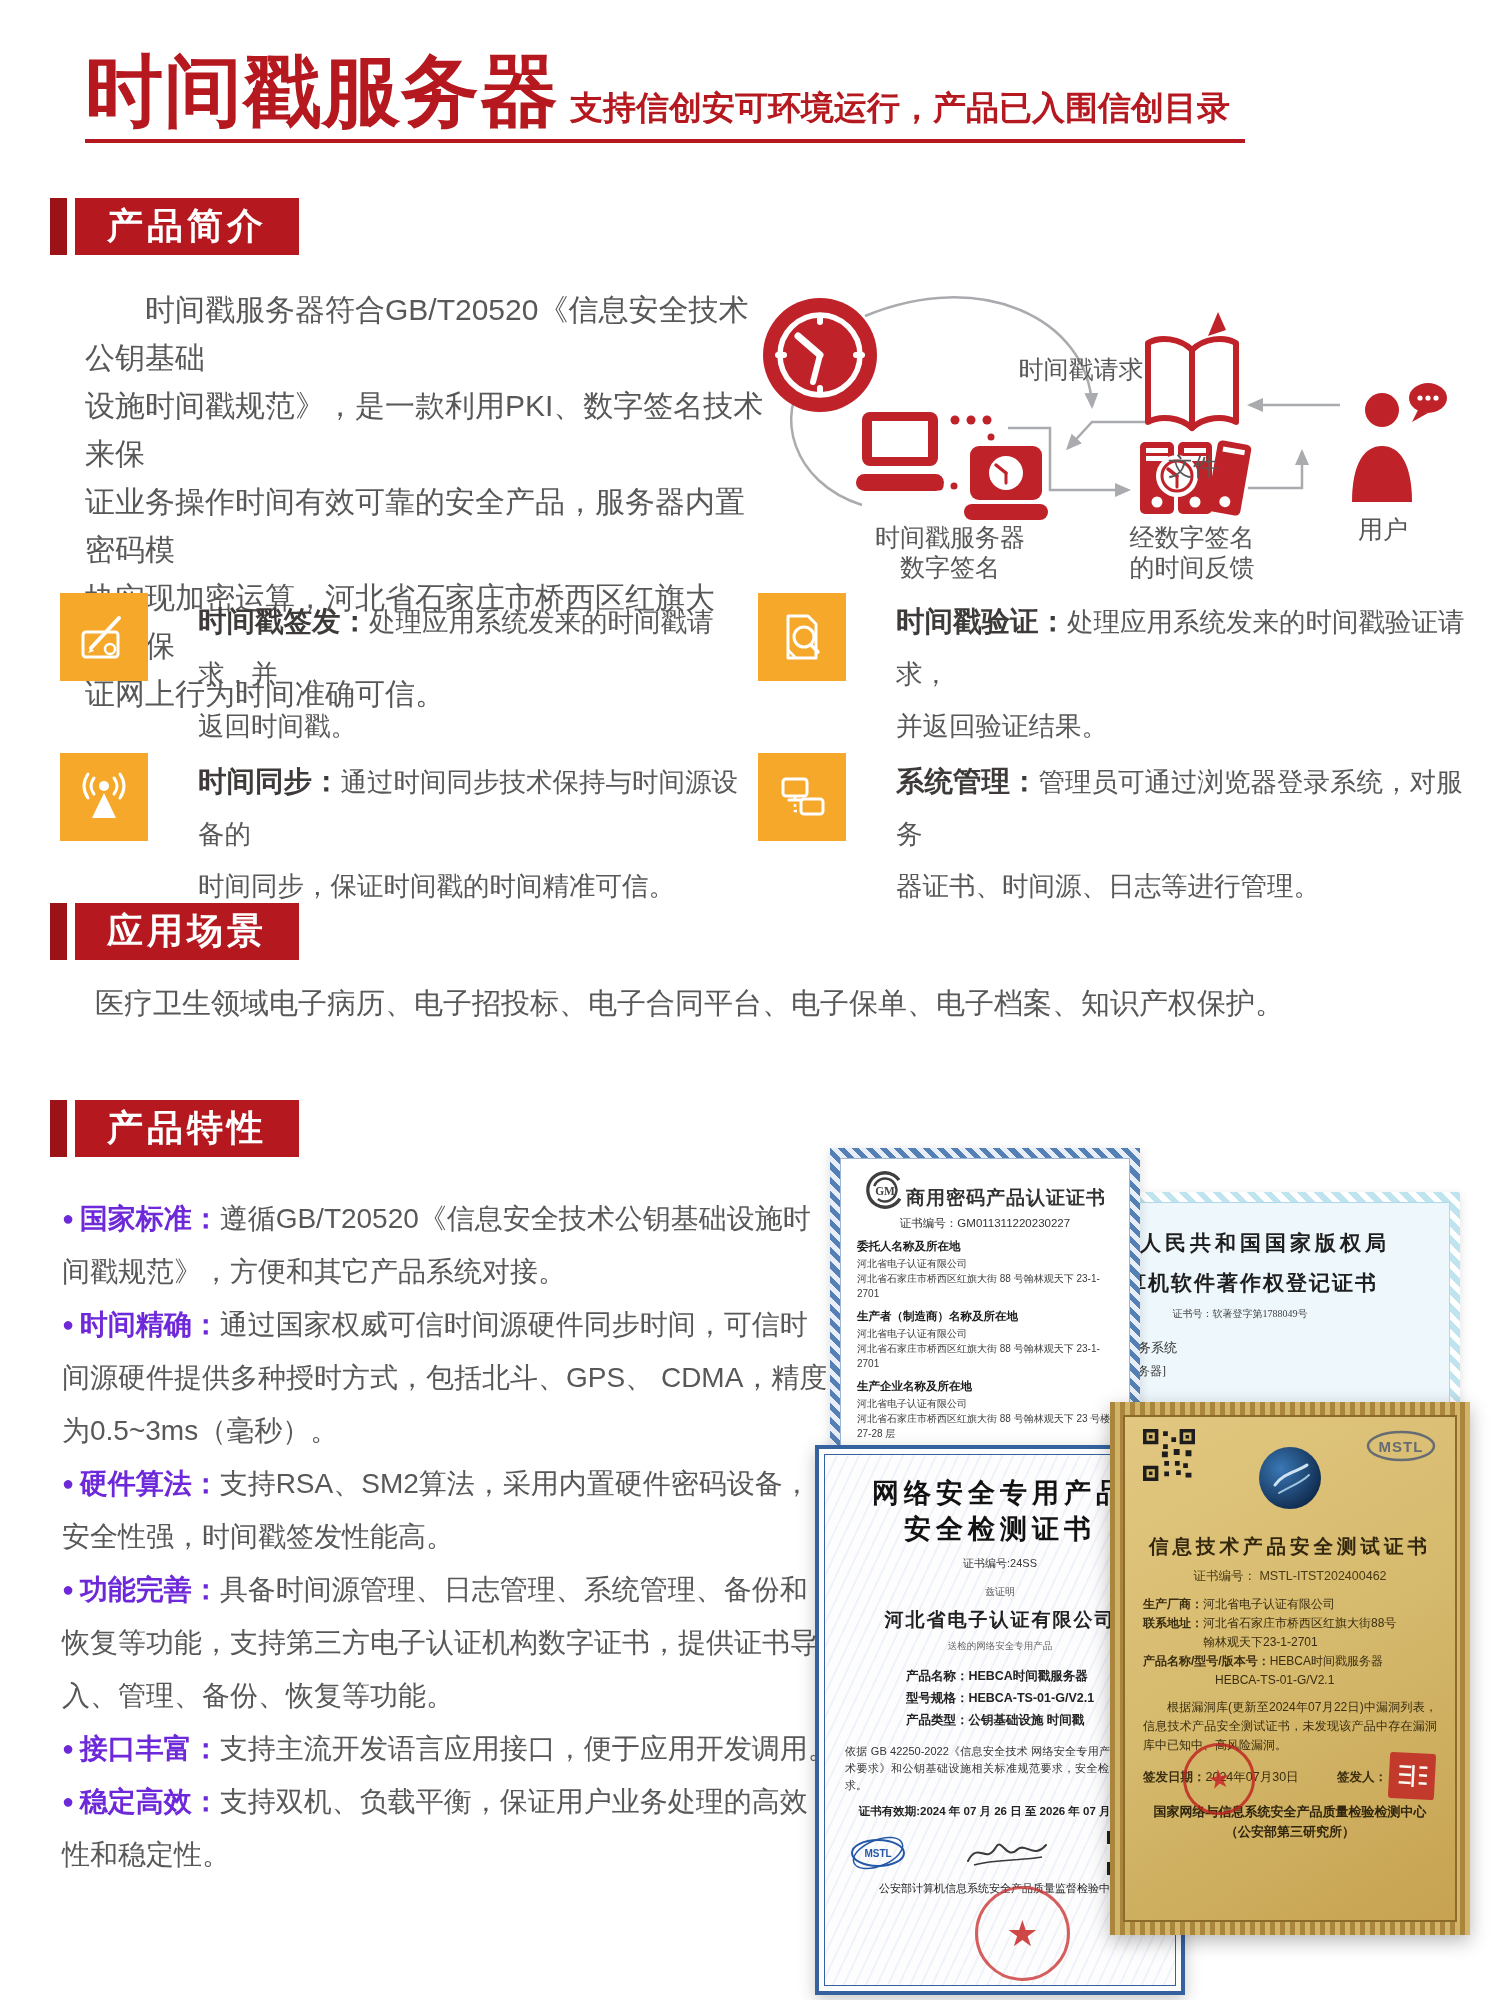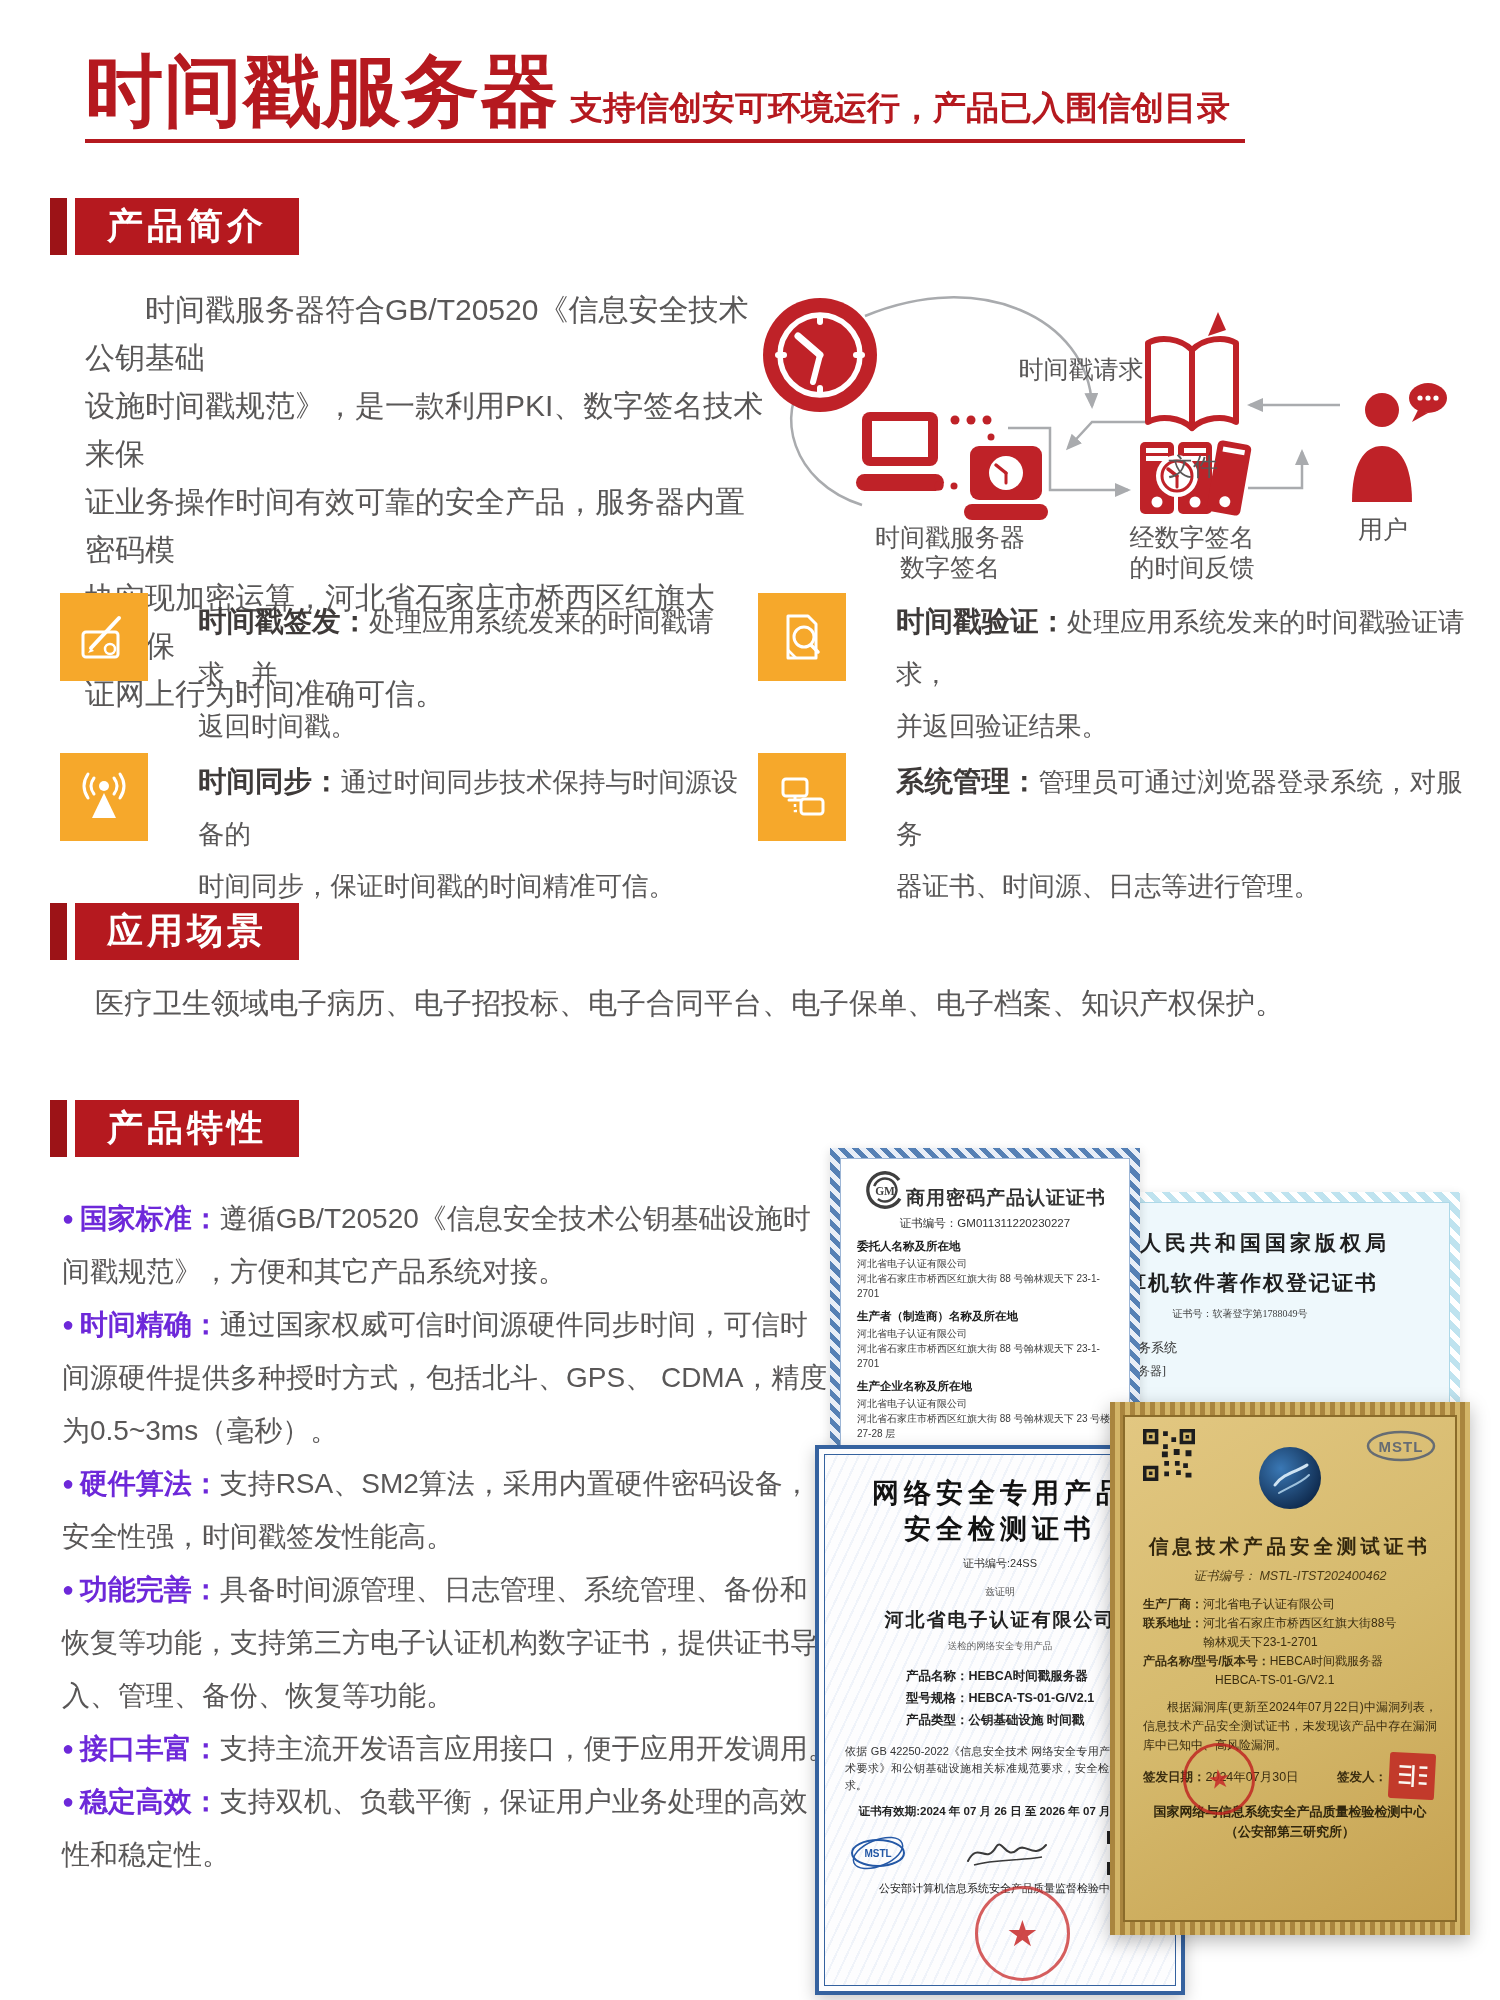--- a/index.html
+++ b/index.html
@@ -95,21 +95,21 @@
            background:repeating-linear-gradient(90deg,#a9853e 0 5px,#d3b568 5px 10px);
            padding:13px; box-shadow:0 6px 18px rgba(0,0,0,.28); }
   .certD-in { width:100%; height:100%; border:2px solid #8a6b2a;
               background:linear-gradient(150deg,#e2c781 0%,#d5b96c 50%,#c6a251 100%);
               padding:12px 18px; position:relative; }
   .certD-top { display:flex; justify-content:space-between; align-items:flex-start; }
   .globeD { width:62px; height:62px; border-radius:50%; margin:-34px auto 0;
             background:radial-gradient(circle at 35% 35%, #3a78b5, #102c50 75%);
             display:flex; align-items:center; justify-content:center; }
   .certD-t { font-size:19.5px; font-weight:bold; color:#33270e; letter-spacing:4px; text-align:center; margin-top:24px; }
-  .certD-n { font-size:12.5px; color:#4a3a15; text-align:center; margin-top:8px;font-style:italic; }
+  .certD-n { font-size:12.5px; color:#4a3a15; text-align:center; margin-top:8px; }
   .certD-fields { margin-top:10px; font-size:12px; color:#3a2d10; line-height:19px; }
   .certD-fields p { white-space:pre-line; }
   .certD-para { font-size:12px; color:#3a2d10; line-height:19px; text-align:justify; text-indent:2em; margin-top:8px; }
   .certD-sign { display:flex; align-items:center; margin-top:14px; font-size:12.5px; color:#3a2d10; position:relative; }
   .certD-sign .gap { flex:1; }
   .certD .stamp-round { width:72px; height:72px; left:40px; top:-26px; font-size:26px;
                         border-color:rgba(190,30,30,.8); transform:rotate(-8deg); }
   .seal-square { position:absolute; right:2px; top:-16px; width:46px; height:46px; background:#c23127;
                  border-radius:3px; transform:rotate(3deg); opacity:.92;
                  display:flex; align-items:center; justify-content:center; }

